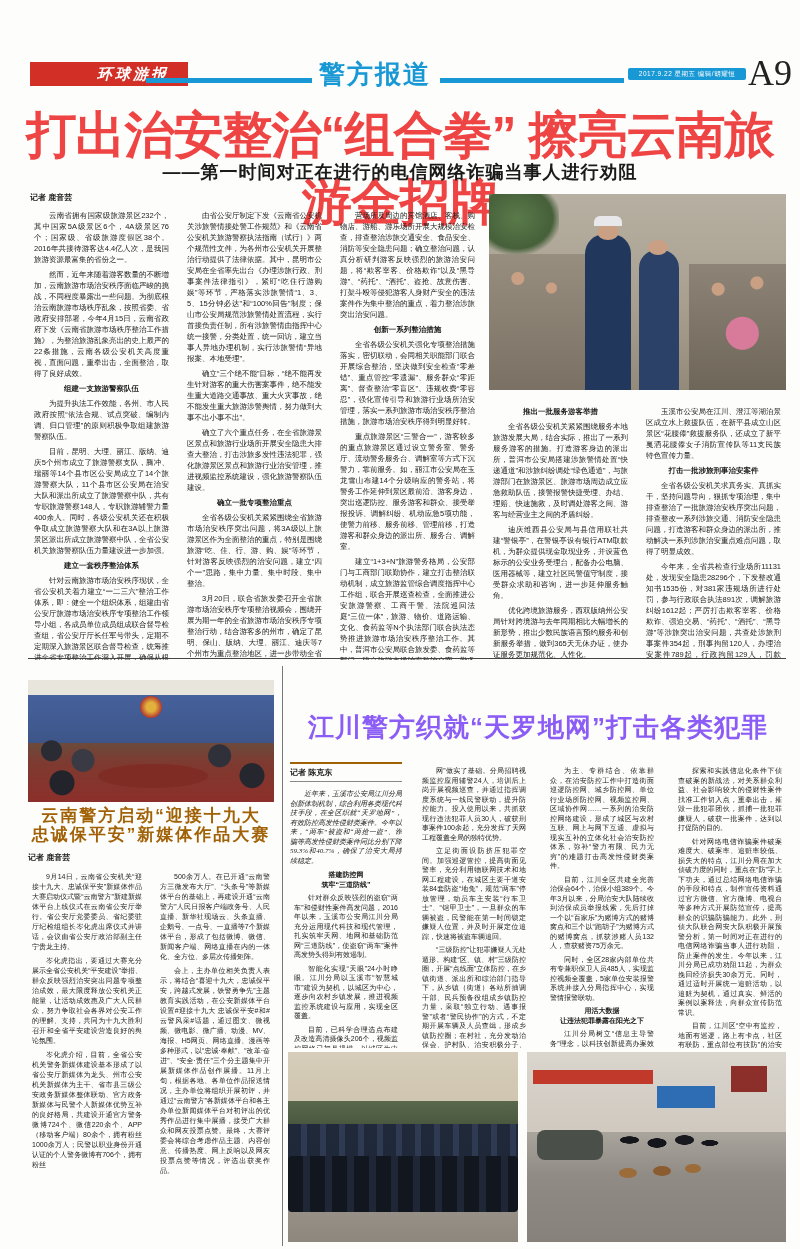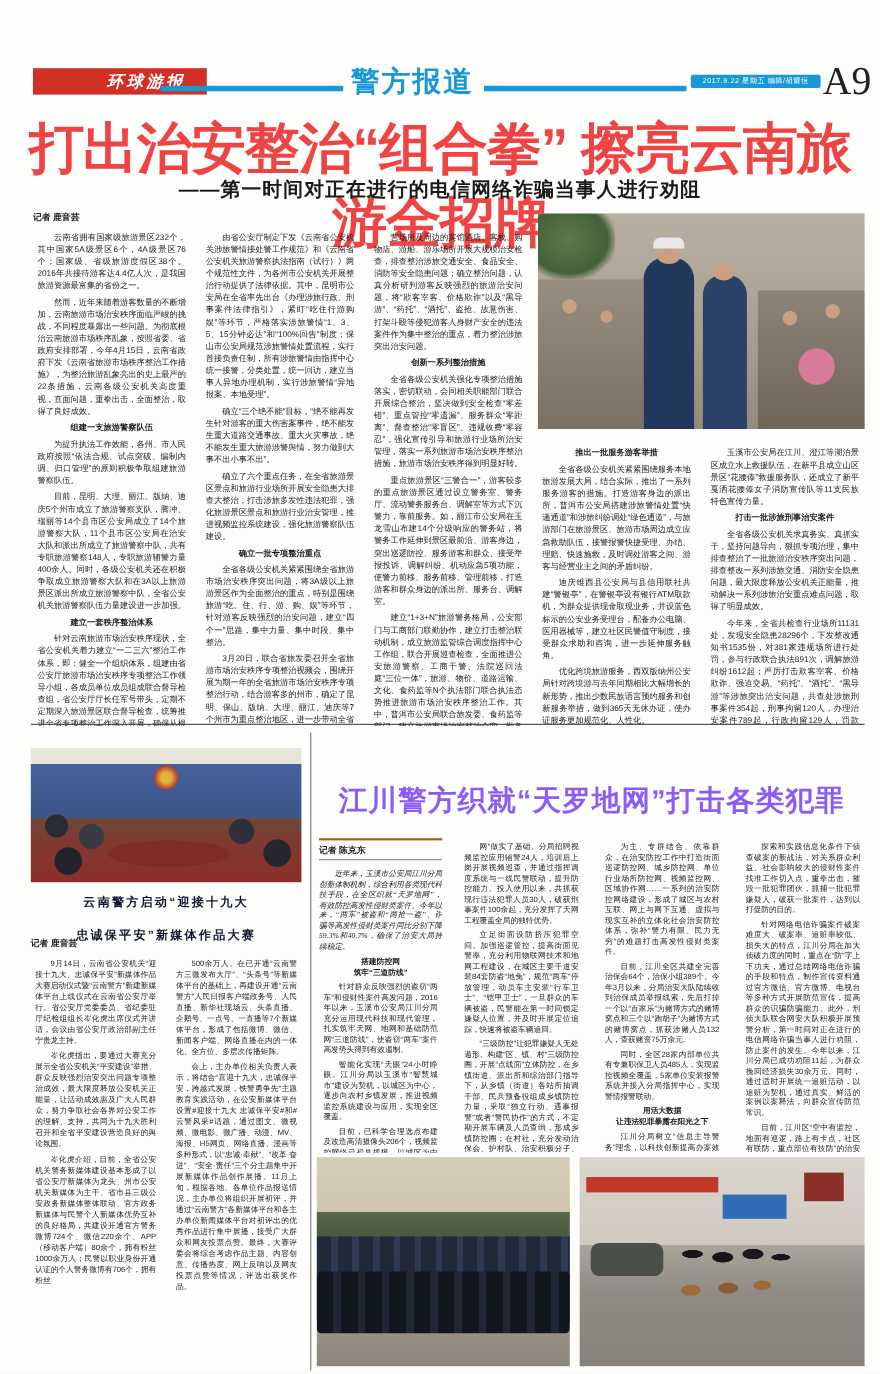--- a/index.html
+++ b/index.html
@@ -30,21 +30,21 @@
   #jc-cols{gap:16px;}
   .b-p{text-indent:2em;margin:4px;}
   .b-i{text-indent:2em;margin:0;font-family:"Liberation Serif",serif;font-style:italic;color:#222;}
   .b-h{font-weight:bold;text-align:center;text-indent:0;margin:4px 0 3px 0;white-space:pre-line;}
   
   .photo{overflow:hidden;}
   .fig{position:absolute;}
   
   .hr{background:#444;height:1px;}
   .vr{background:#777;width:1px;}
-  #media-title{left:28px;top:806px;width:246px;text-align:center;font-weight:bold;font-size:11px;line-height:30px;letter-spacing:2px;white-space:pre-line;color:#0f172a;}
+  #media-title{left:28px;top:806px;width:246px;text-align:center;font-weight:bold;font-size:17px;line-height:19px;letter-spacing:2px;white-space:pre-line;color:#a16207;}
   #jc-kicker{left:290px;top:690px;width:496px;text-align:center;font-family:"Liberation Serif",serif;font-weight:bold;font-size:14px;letter-spacing:5px;color:#222;}
   #jc-title{left:290px;top:710px;width:496px;text-align:center;font-weight:bold;font-size:26px;letter-spacing:1px;color:#8b5cf6;}
   #jc-byline{left:290px;top:762px;width:112px;border-top:2px solid #a16207;border-bottom:1px solid #888;padding:3px 0;}
   #watermark{left:540px;top:1190px;width:252px;text-align:right;font-weight:bold;color:rgba(219,104,94,.78);
              text-shadow:0 0 2px rgba(255,255,255,.9);line-height:1.25;}
   #watermark .w1{font-size:19px;letter-spacing:2px;}
   #watermark .w2{font-size:15px;letter-spacing:1px;}
 </style>
 </head>
 <body>
@@ -92,21 +92,21 @@
       </div>
       <div class="col m-col short">
         <div class="b-h">推出一批服务游客举措</div>
         <div class="b-p">全省各级公安机关紧紧围绕服务本地旅游发展大局，结合实际，推出了一系列服务游客的措施。打造游客身边的派出所，普洱市公安局搭建涉旅警情处置“快递通道”和涉旅纠纷调处“绿色通道”，与旅游部门在旅游景区、旅游市场周边成立应急救助队伍，接警报警快捷受理、办结、理赔、快速施救，及时调处游客之间、游客与经营业主之间的矛盾纠纷。</div>
         <div class="b-p">迪庆维西县公安局与县信用联社共建“警银亭”，在警银亭设有银行ATM取款机，为群众提供现金取现业务，并设蓝色标示的公安业务受理台，配备办公电脑、医用器械等，建立社区民警值守制度，接受群众求助和咨询，进一步延伸服务触角。</div>
         <div class="b-p">优化跨境旅游服务，西双版纳州公安局针对跨境游与去年同期相比大幅增长的新形势，推出少数民族语言预约服务和创新服务举措，做到365天无休办证，使办证服务更加规范化、人性化。</div>
       </div>
       <div class="col m-col short">
         <div class="b-p">玉溪市公安局在江川、澄江等湖泊景区成立水上救援队伍，在新平县成立山区景区“花腰傣”救援服务队，还成立了新平戛洒花腰傣女子消防宣传队等11支民族特色宣传力量。</div>
         <div class="b-h">打击一批涉旅刑事治安案件</div>
-        <div class="b-p">全省各级公安机关求真务实、真抓实干，坚持问题导向，狠抓专项治理，集中排查整治了一批旅游治安秩序突出问题，排查整改一系列涉旅交通、消防安全隐患问题，最大限度释放公安机关正能量，推动解决一系列涉旅治安重点难点问题，取得了明显成效。</div>
+        <div class="b-p">全省各级公安机关求真务实、真抓实干，坚持问题导向，狠抓专项治理，集中排查整治了一批旅游治安秩序突出问题，排查整改一系列涉旅交通、消防安全隐患问题，打造游客和群众身边的派出所，推动解决一系列涉旅治安重点难点问题，取得了明显成效。</div>
         <div class="b-p">今年来，全省共检查行业场所11131处，发现安全隐患28296个，下发整改通知书1535份，对381家违规场所进行处罚，参与行政联合执法891次，调解旅游纠纷1612起；严厉打击欺客宰客、价格欺诈、强迫交易、“药托”、“酒托”、“黑导游”等涉旅突出治安问题，共查处涉旅刑事案件354起，刑事拘留120人，办理治安案件789起，行政拘留129人，罚款714人。</div>
       </div>
     </div>
 
   <div class="abs photo" style="left:489px;top:194px;width:297px;height:196px;background:linear-gradient(180deg,#b7b0a2 0%,#a89f8f 55%,#938a7a 100%);">
     <div class="fig" style="left:0;top:0;width:70px;height:60px;background:radial-gradient(ellipse at 40% 40%,#5a7a4a 0%,#46603a 60%,transparent 75%);"></div>
     <div class="fig" style="left:96px;top:40px;width:46px;height:156px;border-radius:20px 20px 0 0;background:#22375c;"></div>
     <div class="fig" style="left:108px;top:30px;width:22px;height:16px;border-radius:50%;background:#c9a084;"></div>
     <div class="fig" style="left:105px;top:22px;width:28px;height:10px;border-radius:6px 6px 0 0;background:#e8e8ea;"></div>
     <div class="fig" style="left:150px;top:56px;width:40px;height:140px;border-radius:18px 18px 0 0;background:#2c4168;"></div>

